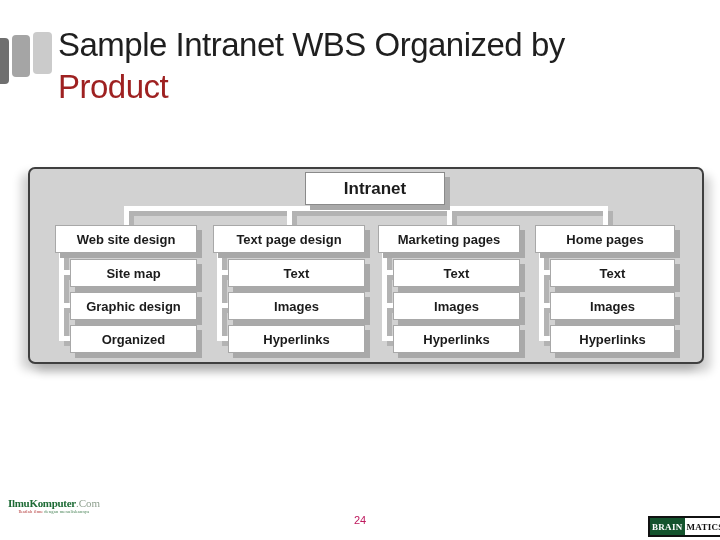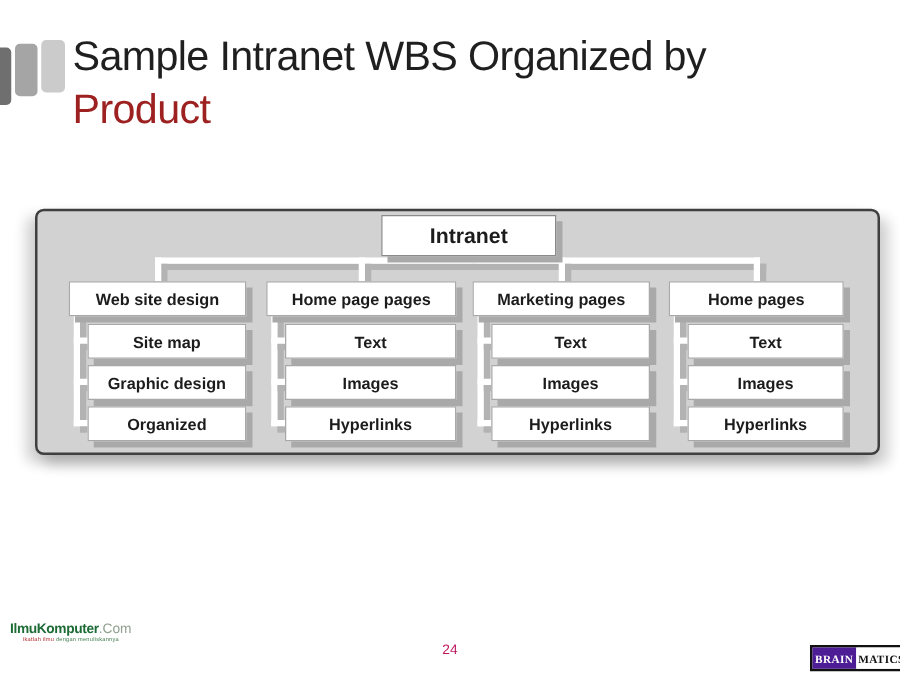--- a/index.html
+++ b/index.html
@@ -45,32 +45,32 @@
   .sub-0{top:34px;} .sub-1{top:67px;} .sub-2{top:100px;}
   .ladder{left:4px;top:26px;width:5px;height:90px;}
   .stub{left:4px;width:13px;height:5px;}
   .stub-0{top:45px;} .stub-1{top:78px;} .stub-2{top:111px;}
 
   
   .page-number{
     position:absolute;left:0;right:0;top:514px;text-align:center;
     color:#be185d;font-size:11px;
   }
-  .ik-logo{position:absolute;left:8px;top:496px;line-height:11px;}
+  .ik-logo{position:absolute;left:8px;top:496px;line-height:11px;font-family:Liberation Serif, serif;}
   .ik-main{font-size:11px;font-weight:700;color:#1d6b35;letter-spacing:-0.3px;}
   .ik-suffix{font-size:11px;font-weight:400;color:#8fa08f;}
   .ik-tagline{font-size:4.5px;line-height:5px;text-align:center;letter-spacing:0.2px;}
   .ik-tag-red{color:#b03030;} .ik-tag-green{color:#3f7d4e;}
 
   .bm-logo{
     position:absolute;left:648px;top:516px;height:17px;display:flex;align-items:stretch;
     border:2px solid #111111;background:#ffffff;
     font-family:"Liberation Serif", serif;font-weight:700;font-size:9px;
   }
-  .bm-left{background:#4c1d95;color:#ffffff;display:flex;align-items:center;padding:0 2px;letter-spacing:0.3px;}
+  .bm-left{background:#14532d;color:#ffffff;display:flex;align-items:center;padding:0 2px;letter-spacing:0.3px;}
   .bm-right{background:#ffffff;color:#111111;display:flex;align-items:center;padding:0 2px;letter-spacing:0.3px;}
 </style>
 </head>
 <body>
 
 <div class="stage">
 
   <div class="deco-bar b1"></div>
   <div class="deco-bar b2"></div>
   <div class="deco-bar b3"></div>
@@ -100,21 +100,21 @@
     <div class="wbs-box col-header">Web site design</div>
     <div class="wbs-box sub-box sub-1">Graphic design</div>
     <div class="wbs-box sub-box sub-2">Organized</div>
   </div>
 
   <div class="wbs-col" style="left:213px;width:152px;">
     <div class="pipe ladder"></div>
     <div class="pipe stub stub-0"></div>
     <div class="pipe stub stub-1"></div>
     <div class="pipe stub stub-2"></div>
-    <div class="wbs-box col-header">Home page pages</div>
+    <div class="wbs-box col-header">Text page design</div>
     <div class="wbs-box sub-box sub-0">Text</div>
     <div class="wbs-box sub-box sub-1">Images</div>
     <div class="wbs-box sub-box sub-2">Hyperlinks</div>
   </div>
 
   <div class="wbs-col" style="left:378px;width:142px;">
     <div class="pipe ladder"></div>
     <div class="pipe stub stub-0"></div>
     <div class="pipe stub stub-1"></div>
     <div class="pipe stub stub-2"></div>

